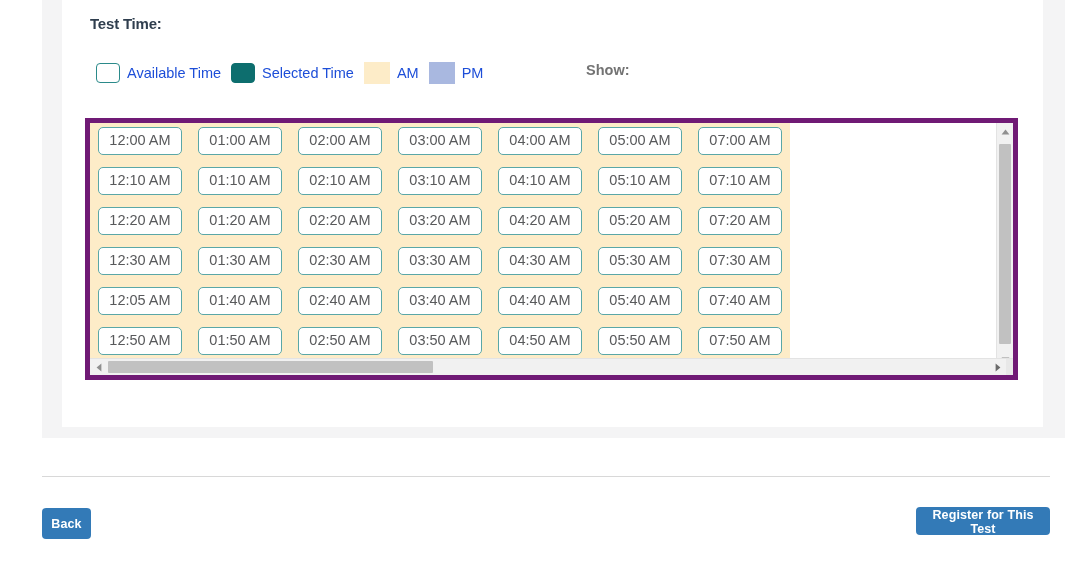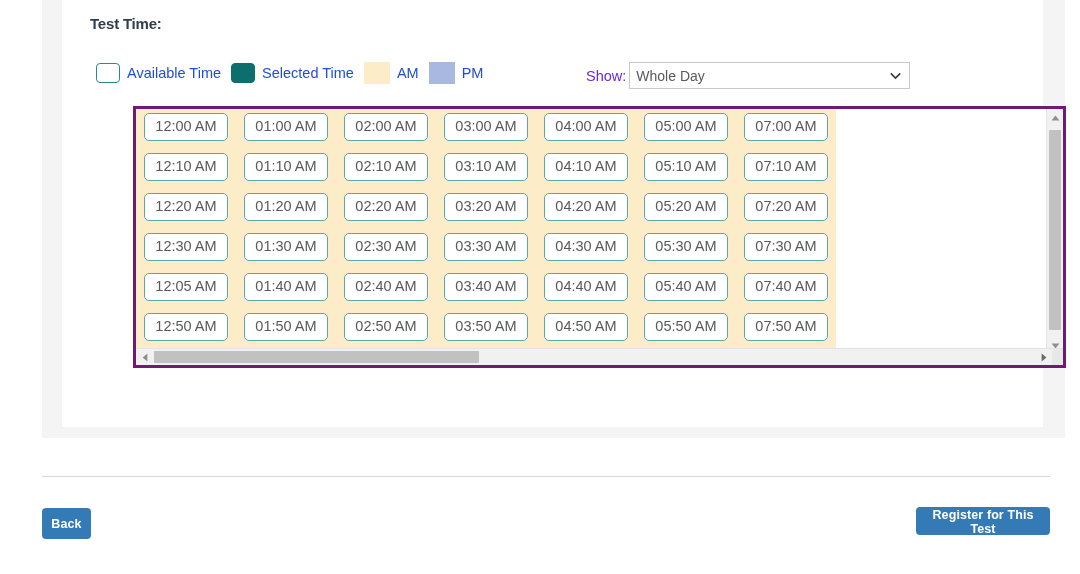--- a/index.html
+++ b/index.html
@@ -96,22 +96,22 @@
   
   .show-wrap {
     position: absolute;
     left: 586px;
     top: 62px;
     display: flex;
     align-items: center;
   }
   .show-label {
     font-size: 14.5px;
-    font-weight: normal;
-    color: #6d28d9;
+    font-weight: bold;
+    color: #737373;
     margin-right: 3px;
   }
   .show-select {
     width: 281px;
     height: 27px;
     box-sizing: border-box;
     border: 1px solid #c9c9c9;
     background: #ffffff;
     font-family: "Liberation Sans", sans-serif;
     font-size: 14px;
@@ -135,28 +135,27 @@
     transform: translateY(-50%);
     pointer-events: none;
     width: 11px;
     height: 7px;
   }
 
   
   .grid-box {
     position: absolute;
     left: 85px;
-    top: 106px;
+    top: 118px;
     width: 933px;
     height: 262px;
     box-sizing: border-box;
-    border: 3px solid #701a75;
+    border: 5px solid #701a75;
     background: #ffffff;
     overflow: hidden;
-    margin-left: 48px;
   }
   .grid-inner {
     position: absolute;
     left: 0;
     top: 0;
     width: 901px;
     height: 245px;
     display: flex;
     background: #ffffff;
   }
@@ -311,28 +310,20 @@
     <span class="legend-label">AM</span>
   </div>
   <div class="legend-item">
     <span class="swatch pm"></span>
     <span class="legend-label">PM</span>
   </div>
 </div>
 
 <div class="show-wrap">
   <span class="show-label">Show:</span>
-  <span class="select-holder">
-    <select class="show-select">
-      <option>Whole Day</option>
-    </select>
-    <svg class="select-arrow" viewBox="0 0 11 7">
-      <path d="M0.8 0.9 L5.5 5.6 L10.2 0.9" fill="none" stroke="#3a3a3a" stroke-width="1.6"></path>
-    </svg>
-  </span>
 </div>
 
 <div class="grid-box">
   <div class="grid-inner">
       <div class="time-col">
         <div class="time-cell">12:00 AM</div>
         <div class="time-cell">12:10 AM</div>
         <div class="time-cell">12:20 AM</div>
         <div class="time-cell">12:30 AM</div>
         <div class="time-cell">12:05 AM</div>

